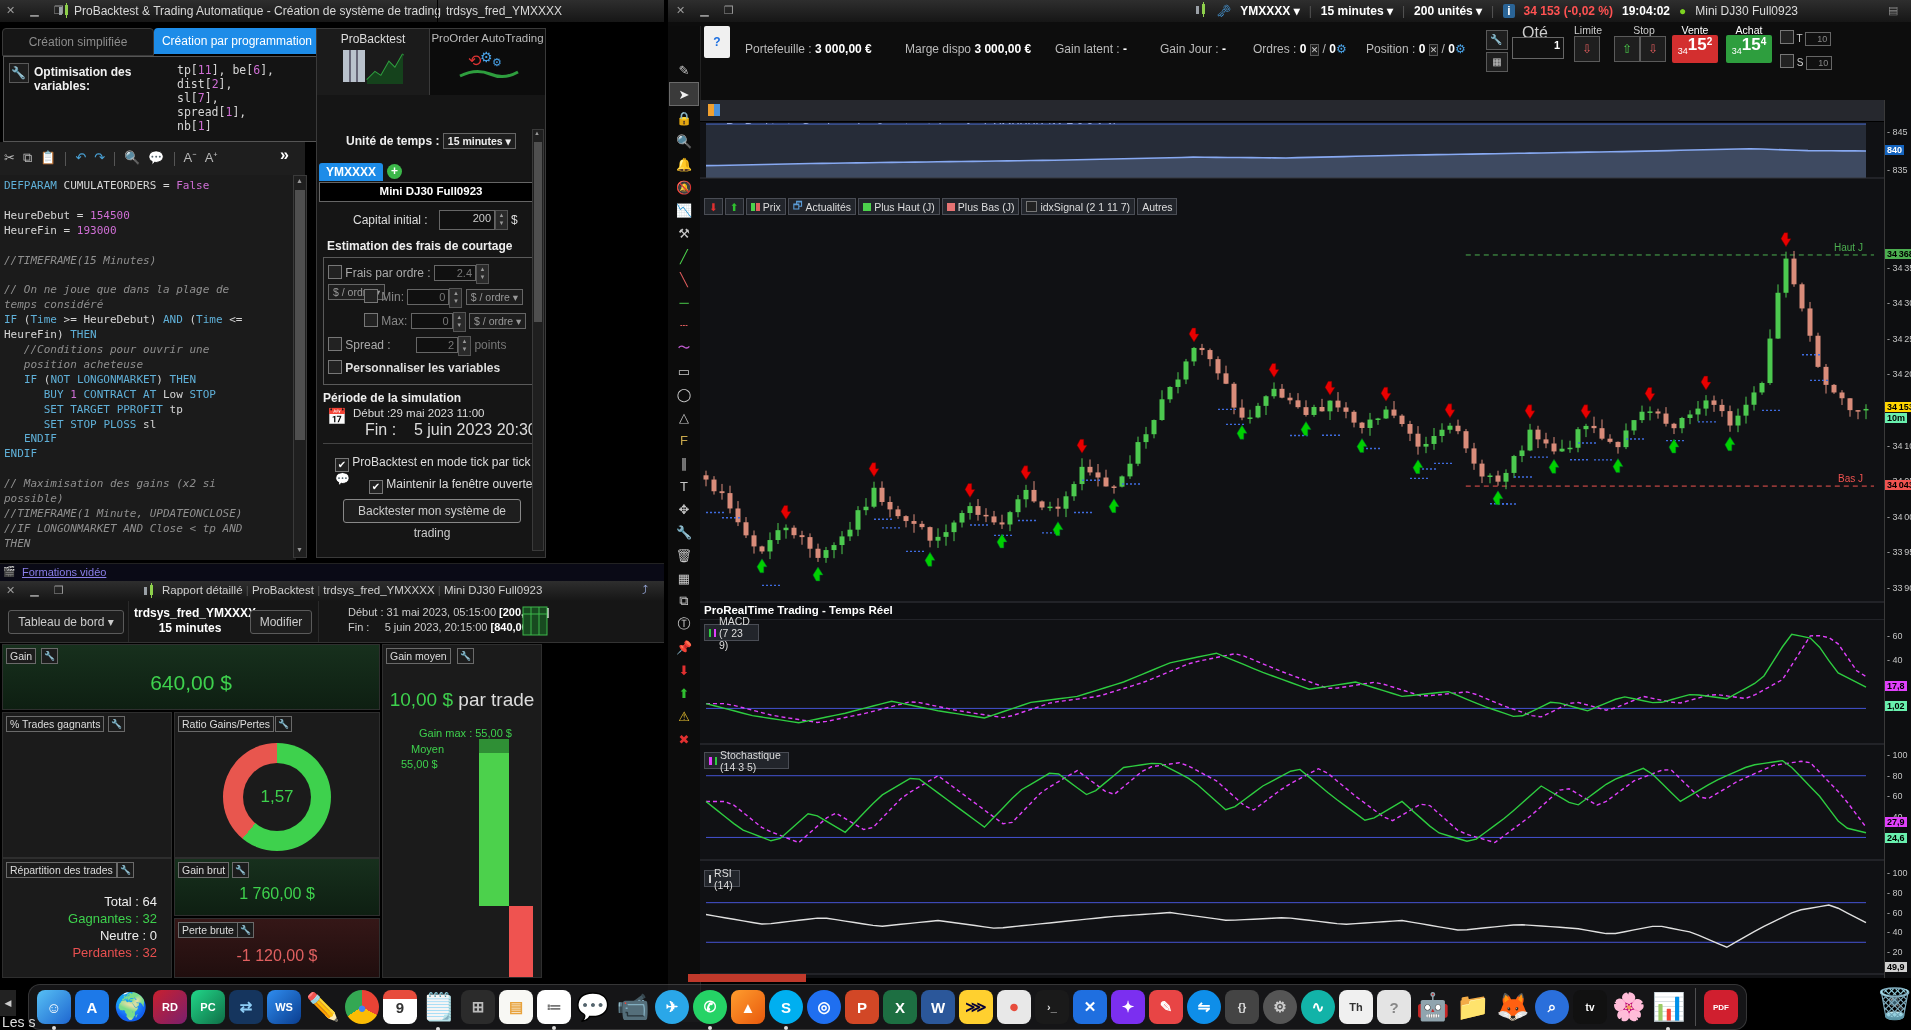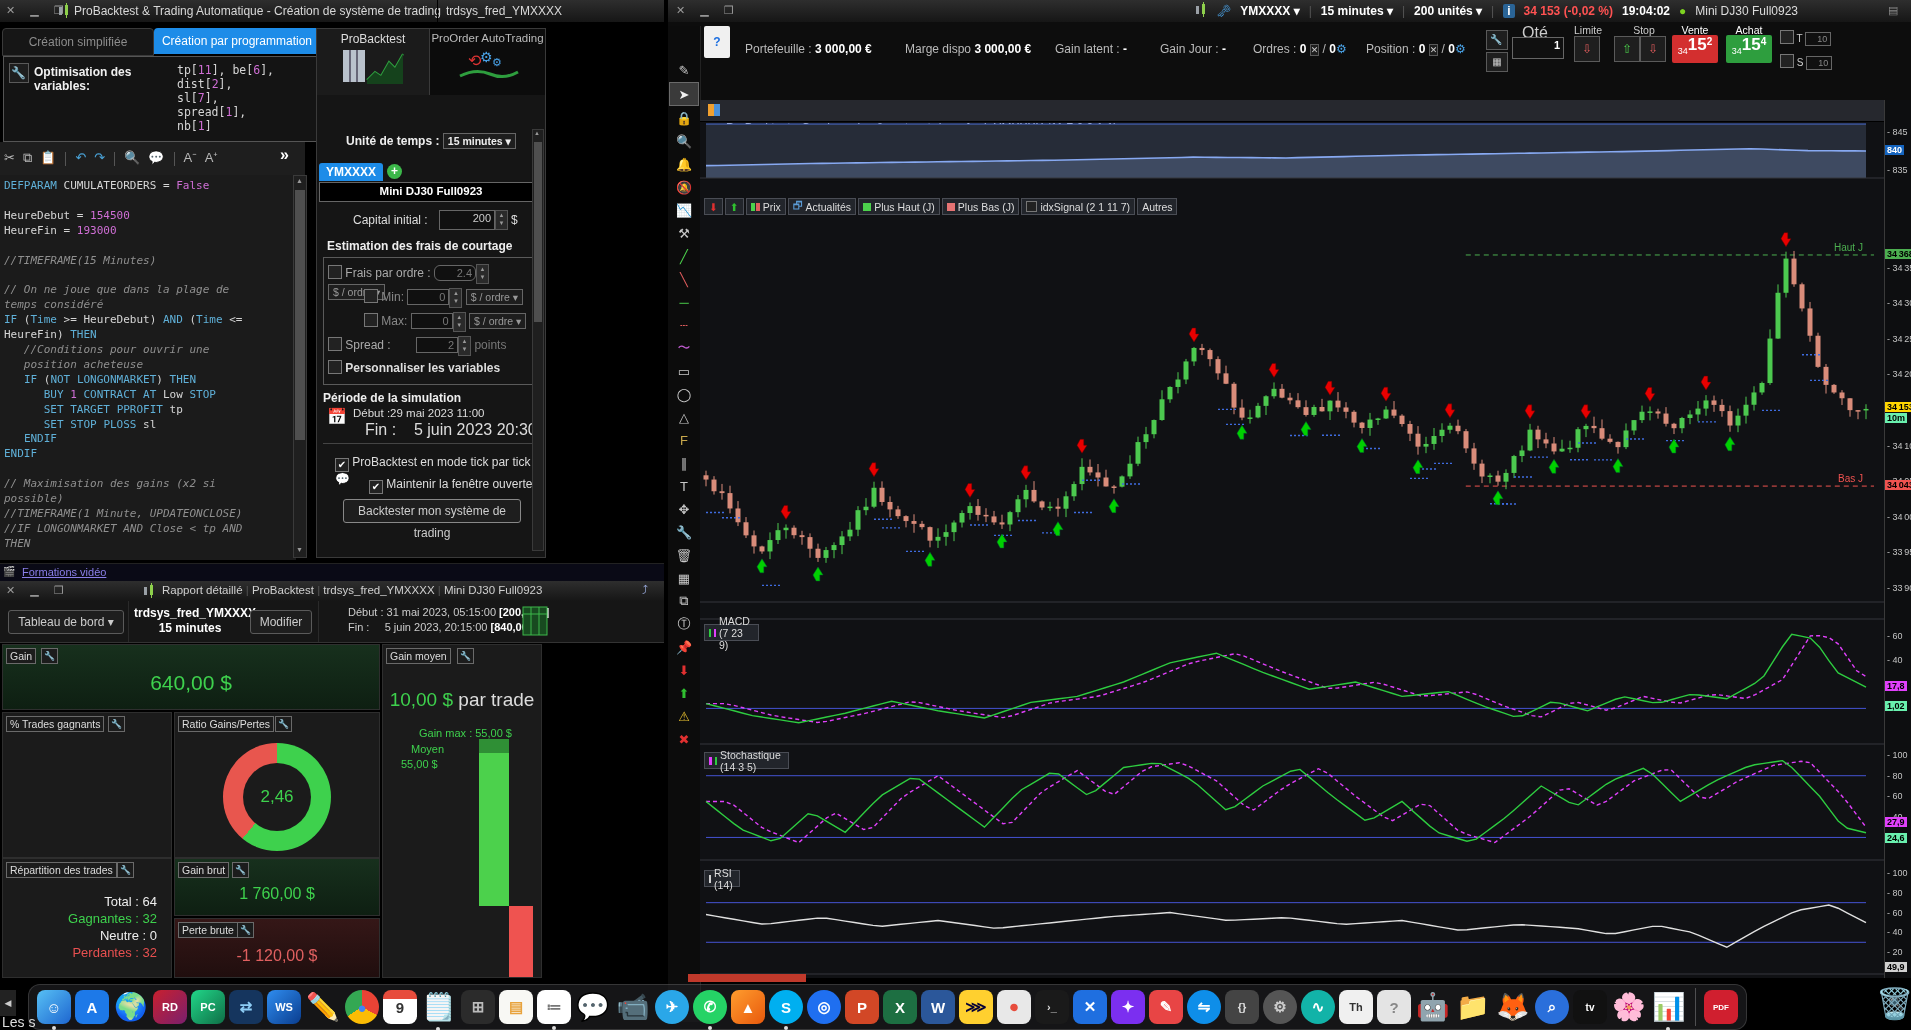--- a/index.html
+++ b/index.html
@@ -162,21 +162,21 @@
       <span class="inbox" style="position:absolute;left:122px;top:1px;width:48px;height:16px;">200</span>
       <span class="spin" style="position:absolute;left:178px;top:1px;">▲<br>▼</span>
       <span style="position:absolute;left:194px;top:4px;color:#ddd;">$</span>
     </div>
 
     <b class="abs" style="left:10px;top:210px;color:#eee;">Estimation des frais de courtage</b>
     <div class="abs cfg-box" style="left:6px;top:228px;width:214px;height:126px;" id="frais-box">
       <div style="position:absolute;left:4px;top:6px;">
         <span class="cbox"></span>
         <span style="color:#aaa;">Frais par ordre :</span>
-        <span class="inbox" style="width:34px;color:#777;border-radius:6px;">2.4</span><span class="spin">▲<br>▼</span>
+        <span class="inbox" style="width:34px;color:#777;">2.4</span><span class="spin">▲<br>▼</span>
         <span class="ddown"><span>$ / ordre</span> ▾</span>
       </div>
       <div style="position:absolute;left:40px;top:30px;">
         <span class="cbox"></span>
         <span style="color:#888;">Min:</span>
         <span class="inbox" style="width:34px;color:#777;">0</span><span class="spin">▲<br>▼</span>
         <span class="ddown"><span>$ / ordre</span> ▾</span>
       </div>
       <div style="position:absolute;left:40px;top:54px;">
         <span class="cbox"></span>
@@ -275,21 +275,21 @@
 
   <div class="abs panel" style="left:2px;top:712px;width:168px;height:144px;">
     <span class="chip-lab" style="position:absolute;left:3px;top:3px;">% Trades gagnants</span>
       <span class="wrench" style="position:absolute;left:103px;top:3px;">🔧</span>
   </div>
   <div class="abs panel" style="left:174px;top:712px;width:204px;height:144px;">
     <span class="chip-lab" style="position:absolute;left:3px;top:3px;">Ratio Gains/Pertes</span>
       <span class="wrench" style="position:absolute;left:98px;top:3px;">🔧</span>
     <div class="donut" id="donut-ratio" style="left: 48px; top: 30px; width: 108px; height: 108px; background: conic-gradient(rgb(62, 209, 77) 0deg, rgb(62, 209, 77) 61%, rgb(232, 86, 78) 61%, rgb(232, 86, 78) 100%);">
       <div class="hole">
-          <span>2,46</span>
+          <span>1,57</span>
         </div>
     </div>
   </div>
 
   <div class="abs panel" style="left:2px;top:858px;width:168px;height:118px;">
     <span class="chip-lab" style="position:absolute;left:3px;top:3px;">Répartition des trades</span>
       <span class="wrench" style="position:absolute;left:112px;top:3px;">🔧</span>
     <div id="repartition-rows" style="position:absolute;right:14px;top:34px;text-align:right;font-size:13px;line-height:17px;">
         <div style="color: rgb(238, 238, 238);">Total : 64</div>
         <div style="color: rgb(62, 209, 77);">Gagnantes : 32</div>
@@ -789,20 +789,23 @@
         <span class="leg-chip">
           <span style="color:#30c030;">⬆</span>
         </span>
         <span class="leg-chip"><span class="sq" style="background:#4cd14c;width:4px;"></span><span class="sq" style="background:#e05c5c;width:4px;margin-left:-2px;"></span>Prix</span>
         <span class="leg-chip"><span style="color:#5b9bd5;">🗗</span>Actualités</span>
         <span class="leg-chip"><span class="sq" style="background:#4cd14c;"></span>Plus Haut (J)</span>
         <span class="leg-chip"><span class="sq" style="background:#e57373;"></span>Plus Bas (J)</span>
         <span class="leg-chip"><span class="cbox" style="width:9px;height:9px;"></span>idxSignal (2 1 11 7)</span>
         <span class="leg-chip">Autres</span>
       </div>
+    <div style="position:absolute;left:0;top:503px;width:100%;height:16px;background:#0e0f12;">
+      <b style="position:absolute;left:4px;top:1px;color:#fff;font-size:11.5px;">ProRealTime Trading - Temps Réel</b>
+    </div>
     <div id="ind-legends" style="position:absolute;left:0;top:0;z-index:4;">
         <div class="leg-chip" style="position: absolute; left: 4px; top: 524px;">
           <span class="sq" style="background: rgb(46, 204, 64); width: 4px;"></span>
           <span class="sq" style="background: rgb(224, 64, 251); width: 4px;"></span>
           <span>MACD (7 23 9)</span>
         </div>
         <div class="leg-chip" style="position: absolute; left: 4px; top: 652px;">
           <span class="sq" style="background: rgb(224, 64, 251); width: 4px;"></span>
           <span class="sq" style="background: rgb(46, 204, 64); width: 4px;"></span>
           <span>Stochastique (14 3 5)</span>

